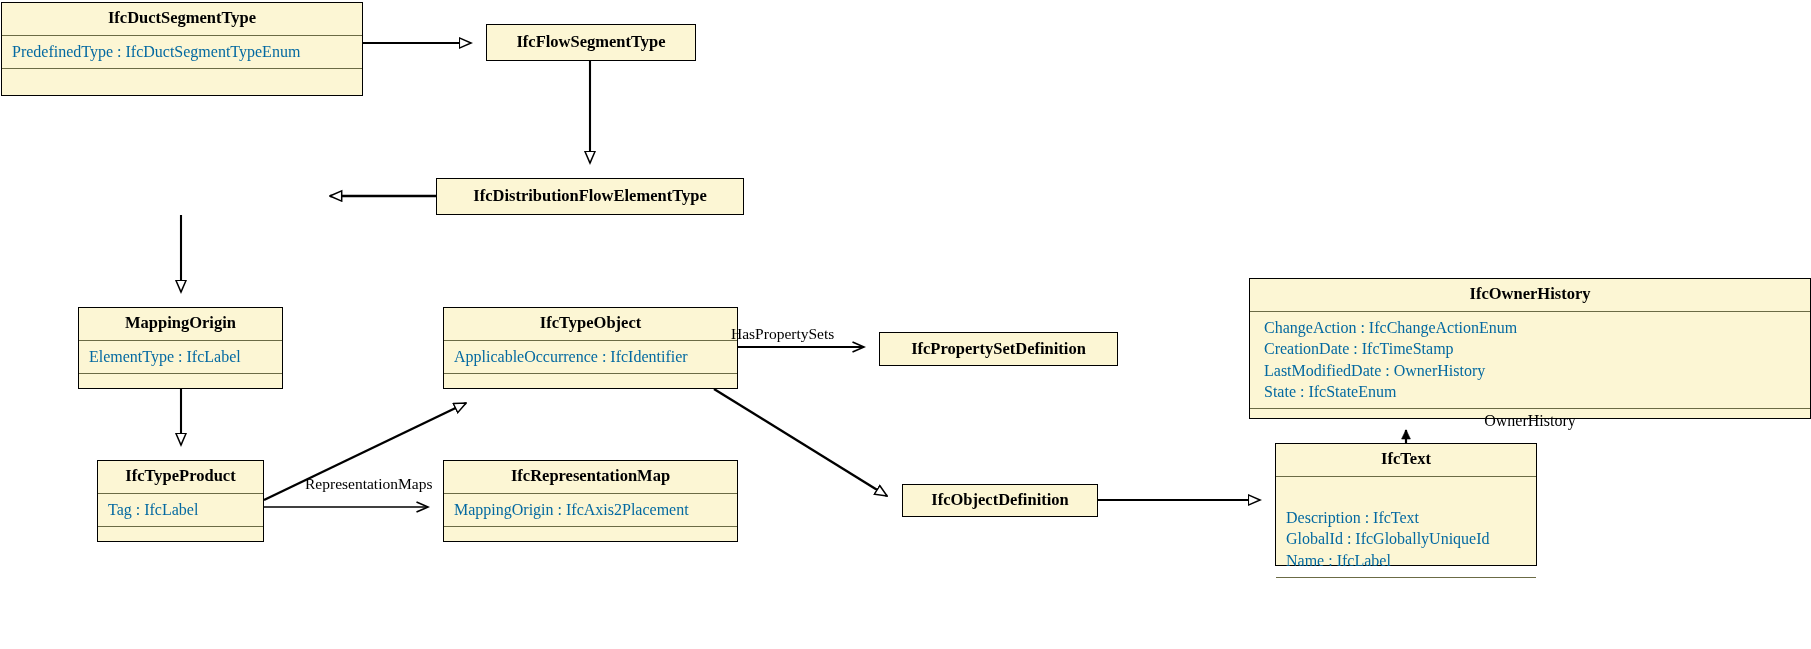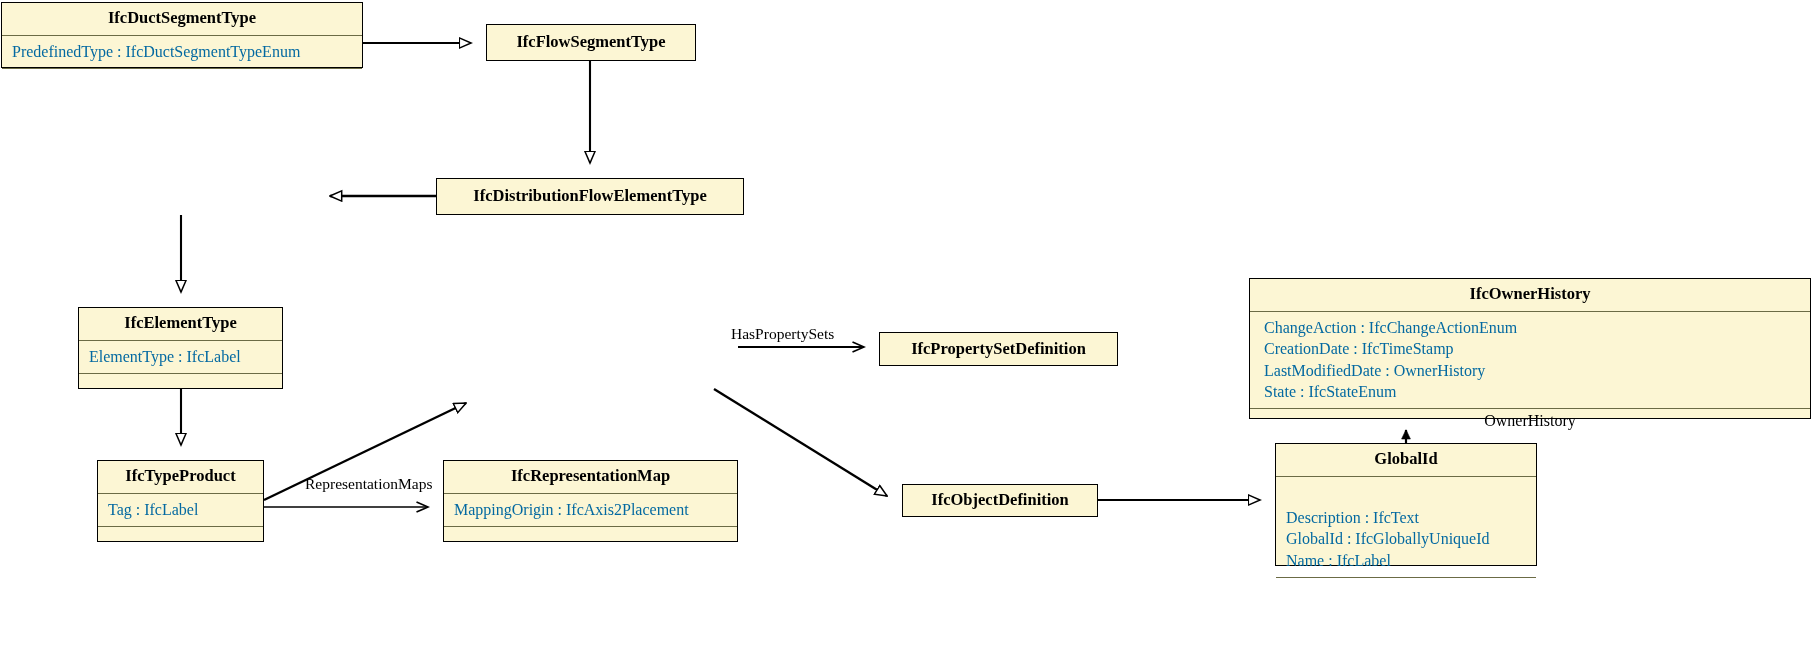--- a/index.html
+++ b/index.html
@@ -109,49 +109,58 @@
 
     <g>
       <path d="M1098,500 L1260,500" stroke="#000" stroke-width="2.1" fill="none" marker-end="url(#hollowtri)"></path>
     </g>
 
     <g>
       <path d="M1406,443 L1406,430" stroke="#000" stroke-width="2.2" fill="none" marker-end="url(#filledarrow)"></path>
     </g>
   </svg>
 
-  <div class="uml" style="left:1px;top:2px;width:362px;height:66px;">
+  <div class="uml" style="left:1px;top:2px;width:362px;height:94px;">
     <div class="title">IfcDuctSegmentType</div>
     <div class="sep"></div>
     <div class="attrs">
       <span class="attr">PredefinedType : IfcDuctSegmentTypeEnum</span>
     </div>
     <div class="sep"></div>
     <div class="ops"></div>
   </div>
 
   <div class="uml" style="left:486px;top:24px;width:210px;height:37px;justify-content:center;">
     <div class="title">IfcFlowSegmentType</div>
   </div>
 
 
   <div class="uml" style="left:436px;top:178px;width:308px;height:37px;justify-content:center;">
     <div class="title">IfcDistributionFlowElementType</div>
   </div>
 
   <div class="uml" style="left:78px;top:307px;width:205px;height:82px;">
-    <div class="title">IfcElementType</div>
+    <div class="title">MappingOrigin</div>
     <div class="sep"></div>
     <div class="attrs">
       <span class="attr">ElementType : IfcLabel</span>
     </div>
     <div class="sep"></div>
     <div class="ops"></div>
   </div>
 
+  <div class="uml" style="left:443px;top:307px;width:295px;height:82px;">
+    <div class="title">IfcTypeObject</div>
+    <div class="sep"></div>
+    <div class="attrs">
+      <span class="attr">ApplicableOccurrence : IfcIdentifier</span>
+    </div>
+    <div class="sep"></div>
+    <div class="ops"></div>
+  </div>
 
   <div class="uml" style="left:879px;top:332px;width:239px;height:34px;justify-content:center;">
     <div class="title" style="padding:2px 8px;">IfcPropertySetDefinition</div>
   </div>
 
   <div class="uml" style="left:1249px;top:278px;width:562px;height:141px;">
     <div class="title">IfcOwnerHistory</div>
     <div class="sep"></div>
     <div class="attrs" style="padding-left:14px;">
       <span class="attr">ChangeAction : IfcChangeActionEnum</span>
@@ -181,21 +190,21 @@
     </div>
     <div class="sep"></div>
     <div class="ops"></div>
   </div>
 
   <div class="uml" style="left:902px;top:484px;width:196px;height:33px;justify-content:center;">
     <div class="title" style="padding:2px 8px;">IfcObjectDefinition</div>
   </div>
 
   <div class="uml" style="left:1275px;top:443px;width:262px;height:123px;">
-    <div class="title">GlobalId</div>
+    <div class="title">IfcText</div>
     <div class="sep"></div>
     <div class="attrs" style="margin-top:25px;">
       <span class="attr">Description : IfcText</span>
       <span class="attr">GlobalId : IfcGloballyUniqueId</span>
       <span class="attr">Name : IfcLabel</span>
     </div>
     <div class="sep"></div>
     <div class="ops"></div>
   </div>
 

